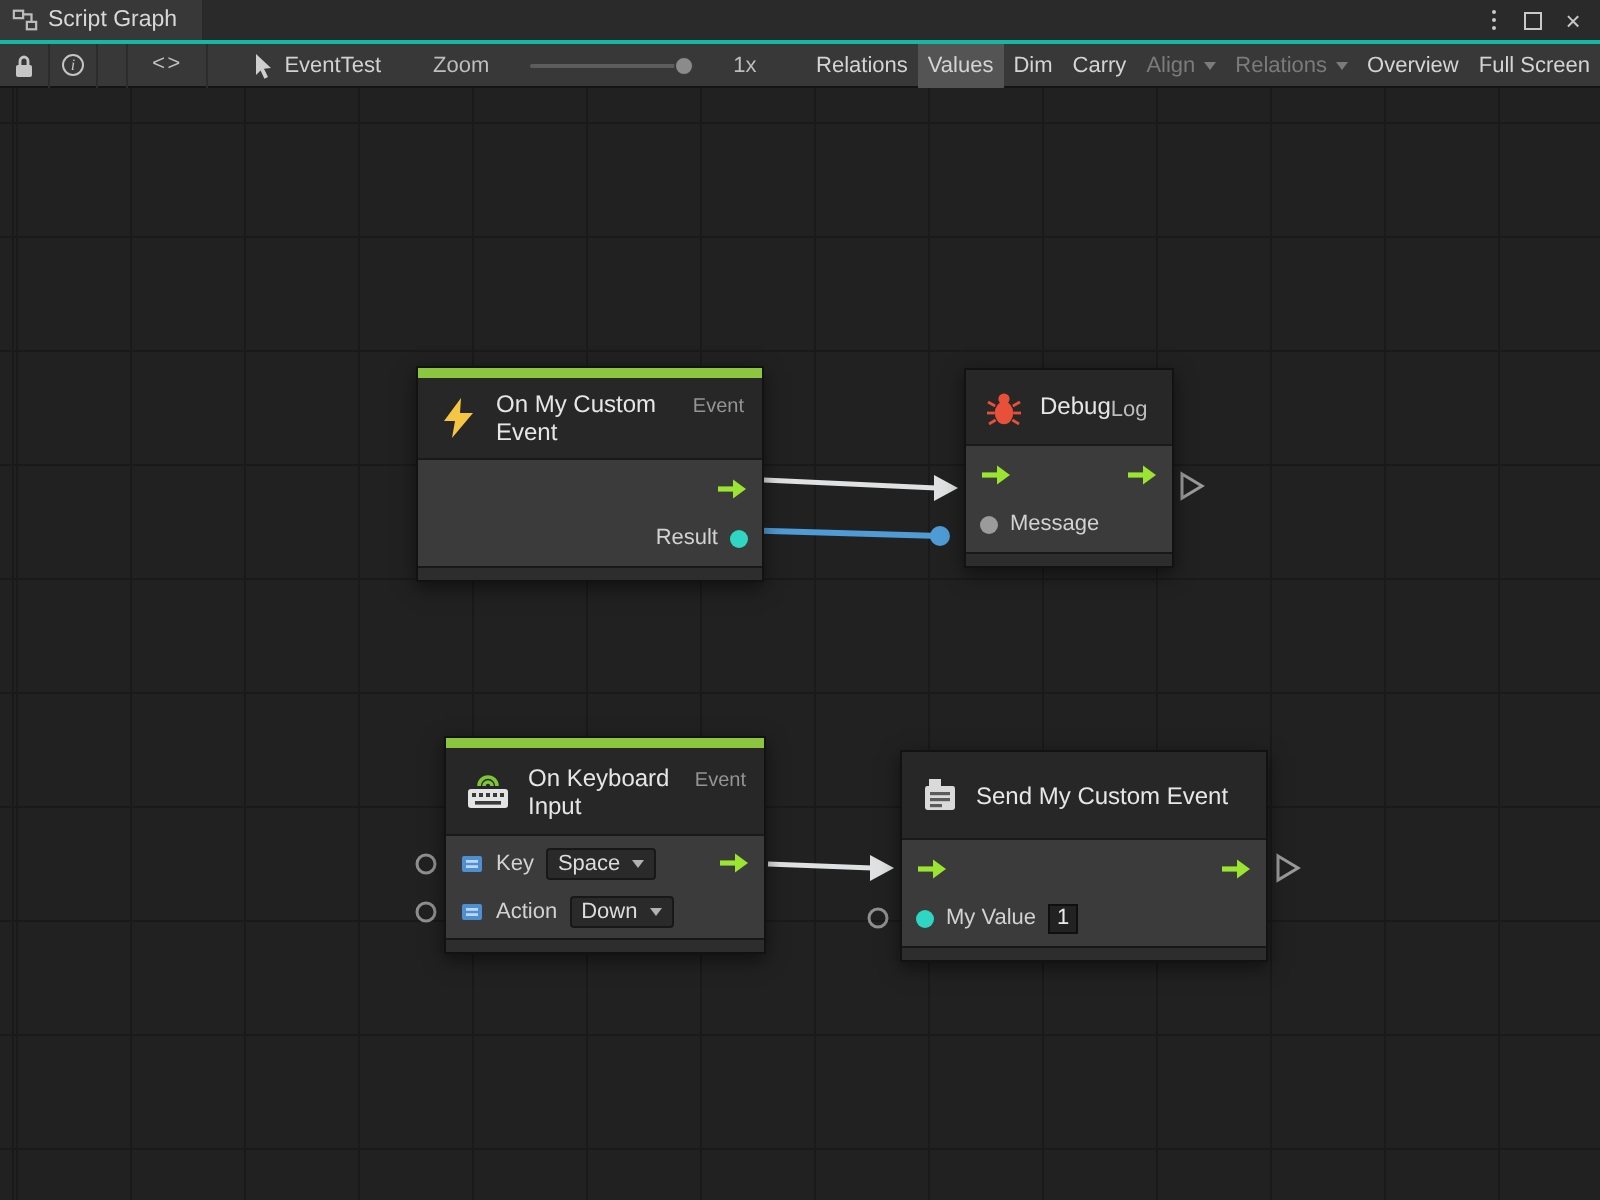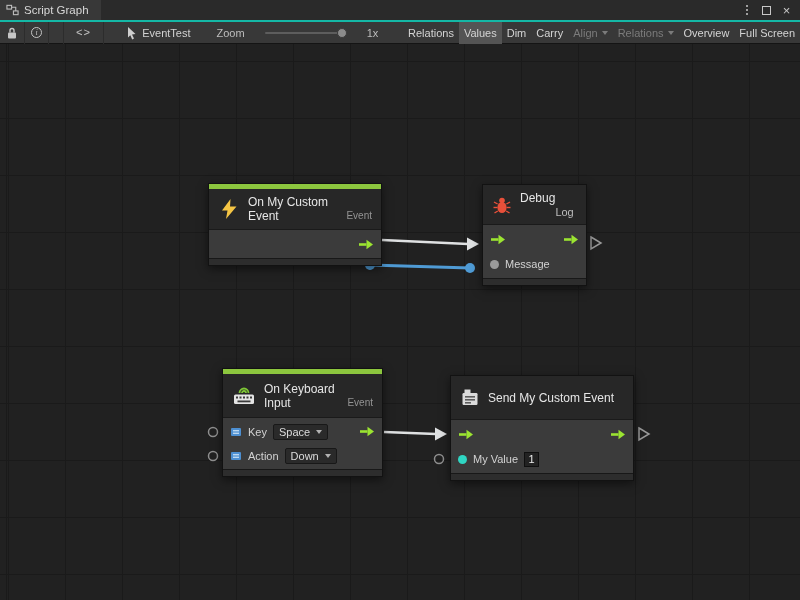--- a/index.html
+++ b/index.html
@@ -52,21 +52,21 @@
 
   
   .node{position:absolute;z-index:2;background:#3b3b3b;border:1px solid #121212;
         box-shadow:0 3px 9px rgba(0,0,0,.5);cursor:default}
   .event-bar{height:5px;background:#8CC63E}
   .n-header{background:#272727;display:flex;align-items:center;gap:8px;padding:6px 9px;
             border-bottom:1px solid #1a1a1a;min-height:38px}
   .n-header.tall{min-height:44px}
   .n-titles{display:flex;flex-direction:row;justify-content:center}
   .n-title{font-size:12px;color:#e6e6e6;line-height:14px}
-  .n-sub{font-size:10px;color:#949494;line-height:12px;margin-top:15px}
+  .n-sub{font-size:10px;color:#949494;line-height:12px;margin-top:3px}
   .n-icon{flex-shrink:0}
   .n-body{display:flex;flex-direction:column;gap:3px;padding:3px 0}
   .n-row{height:22px;display:flex;align-items:center;gap:6px;padding:0 7px}
   .n-row.slim{height:21px}
   .n-row.right{justify-content:flex-end}
   .n-row.between{justify-content:space-between}
   .row-left{display:flex;align-items:center;gap:6px}
   .n-footer{height:7px;background:#2d2d2d;border-top:1px solid #181818}
   .p-label{font-size:11px;color:#d2d2d2}
   .dot{width:9px;height:9px;border-radius:50%;display:inline-block;flex-shrink:0}
@@ -199,20 +199,24 @@
           <div class="n-sub">Event</div>
         </div>
       </div>
       <div class="n-body">
         <div class="n-row right">
           <svg class="flow-arrow" width="16" height="13" viewBox="0 0 16 13">
             <line x1="1" y1="6.5" x2="8.5" y2="6.5" stroke="#9BE431" stroke-width="2.6"></line>
             <polygon points="8.5,1.8 15,6.5 8.5,11.2" fill="#9BE431"></polygon>
           </svg>
         </div>
+        <div class="n-row right">
+          <span class="p-label">Result</span>
+          <span class="dot teal"></span>
+        </div>
       </div>
       <div class="n-footer"></div>
     </div>
 
     <div class="node" style="left:482px;top:140px;width:105px">
       <div class="n-header">
         <svg class="n-icon" width="20" height="20" viewBox="0 0 20 20">
           <circle cx="10" cy="5.5" r="2.8" fill="#E8503A"></circle>
           <ellipse cx="10" cy="12.5" rx="4.6" ry="5.6" fill="#E8503A"></ellipse>
           <g stroke="#E8503A" stroke-width="1.4">

